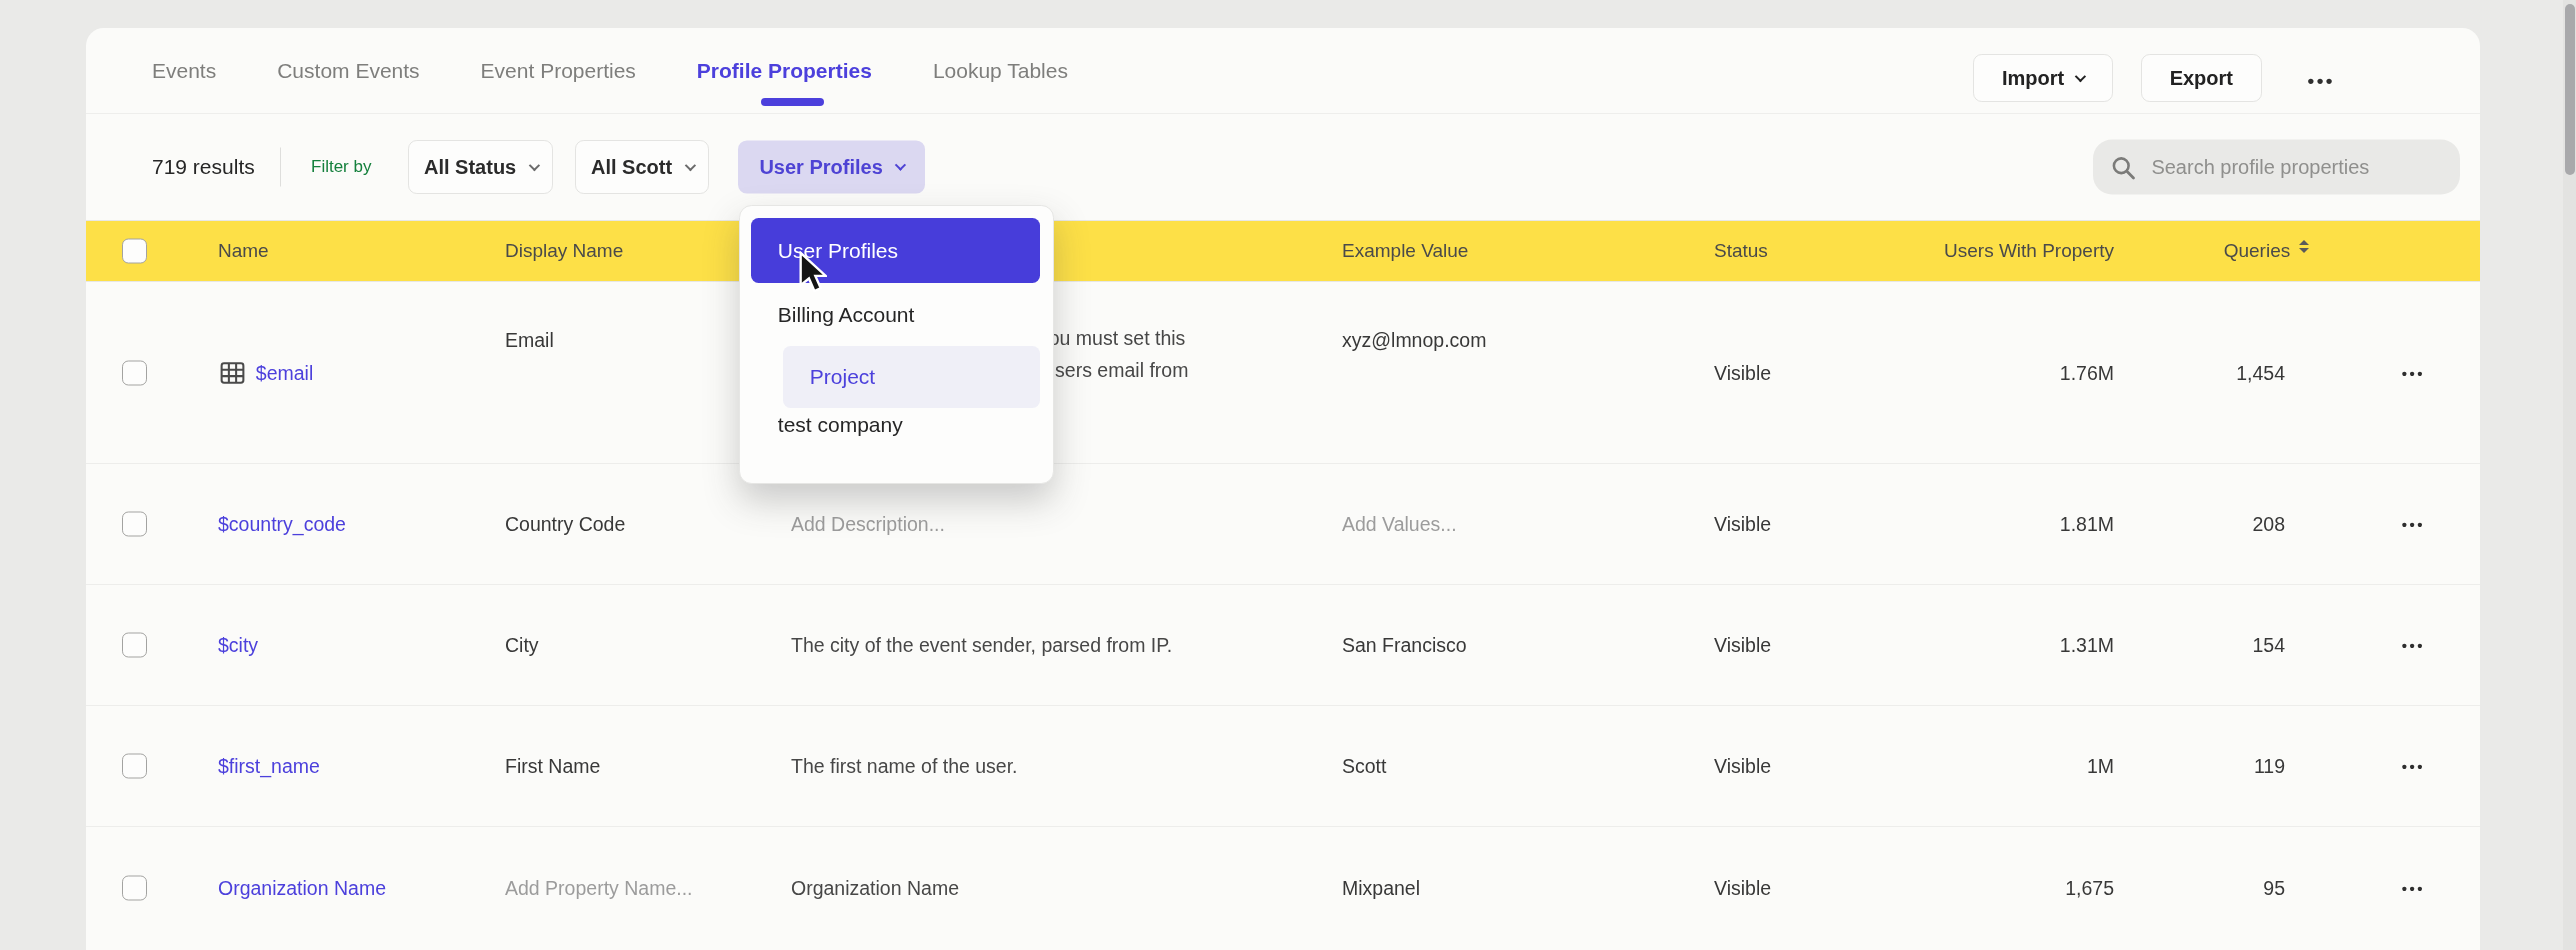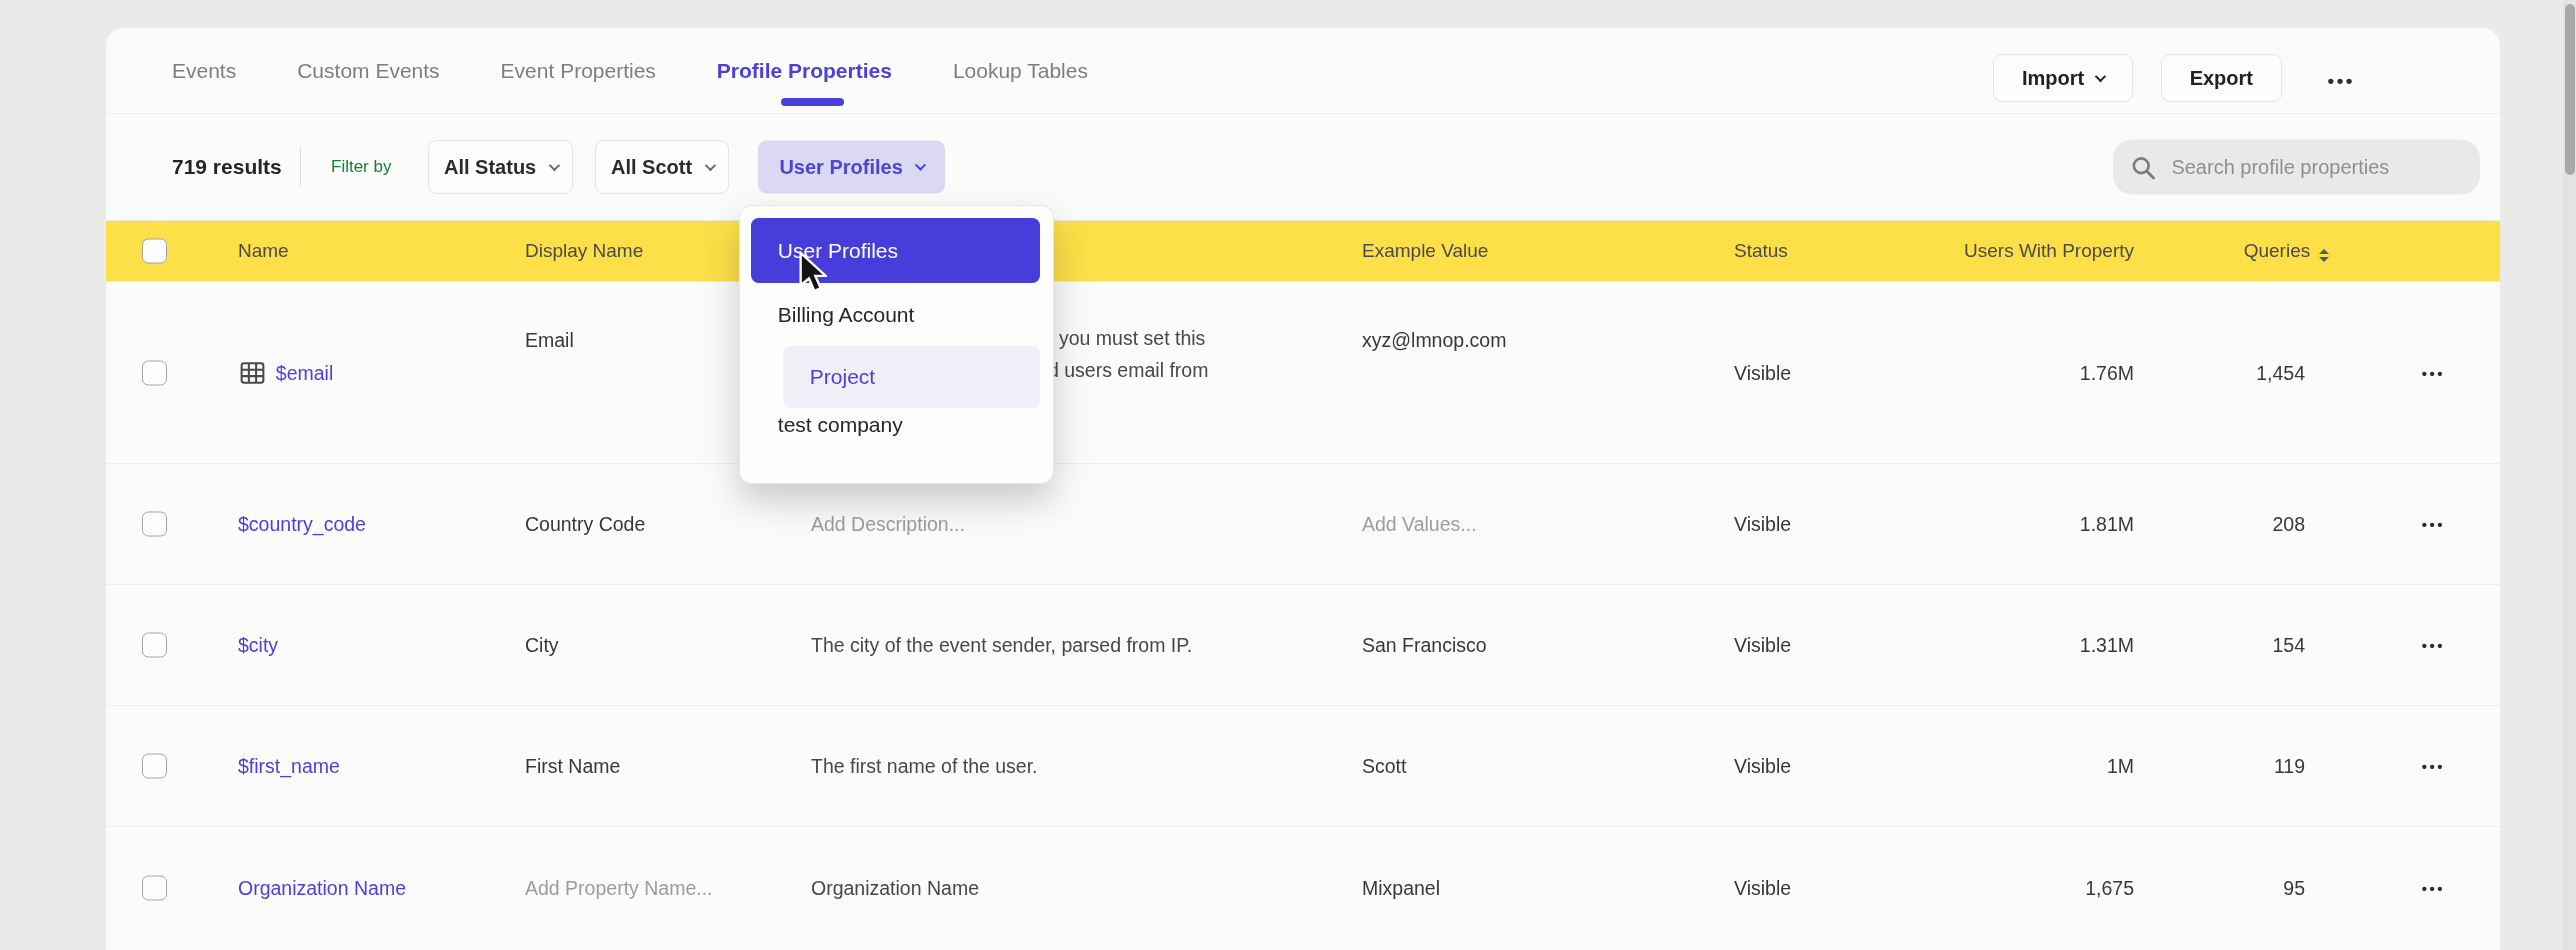--- a/index.html
+++ b/index.html
@@ -7,21 +7,21 @@
   body {
     font-family:"Liberation Sans", sans-serif;
     background:#eaeae8;
     position:relative;
     color:#333;
   }
 
   
   .card {
     position:absolute; left:86px; top:28px; width:2394px; height:922px;
-    background:#fbfbf9; border-radius:17.7px 17.7px 0 0;margin-left:20px;
+    background:#fbfbf9; border-radius:17.7px 17.7px 0 0;
   }
 
   
   .tabbar {
     position:relative; height:86px; border-bottom:1.3px solid #eeeeec;
     display:flex; align-items:center; padding-left:66px; gap:61px;
   }
   .tab { font-size:21px; color:#7e7e7c; cursor:pointer; white-space:nowrap; }
   .tab.active { color:#4c40dc; font-weight:700; }
   .tab-underline {
@@ -40,21 +40,21 @@
     transform:rotate(45deg) translateY(-1.9px);
   }
   .more-btn {
     border:none; background:none; font-size:19px; font-weight:700; color:#2f2f2f;
     letter-spacing:2.5px; cursor:pointer; position:absolute; right:145px; top:42px;
   }
 
   
   .filterbar { position:relative; height:106px; }
   .fb-item { position:absolute; top:50%; transform:translateY(-50%); white-space:nowrap; }
-  .results { left:66px; font-size:21px; font-weight:700; color:#262626; }
+  .results { left:66px; font-size:21px; font-weight:400; color:#262626; }
   .vdivider { left:194px; width:1.3px; height:39px; background:#dededc; }
   .filterby { left:225px; font-size:17px; color:#15803d; }
   .filter-btn {
     height:54px; padding:0 15px; background:#fdfdfc; border:1.3px solid #e4e4e2;
     border-radius:8.8px; font-size:20px; font-weight:600; color:#2b2b2b;
     display:flex; align-items:center; gap:12.6px; cursor:pointer;
   }
   .fb-status { left:322px; }
   .fb-types  { left:489px; }
   .fb-chip {
@@ -106,21 +106,21 @@
   .dots {
     border:none; background:none; font-size:15px; font-weight:700; color:#2f2f2f;
     letter-spacing:2.5px; cursor:pointer;
   }
   .sort { display:inline-flex; flex-direction:column; gap:3.2px; margin-left:8.8px;
           vertical-align:middle; }
   .sort i { display:block; width:0; height:0;
             border-left:5px solid transparent; border-right:5px solid transparent; }
   .sort .up   { border-bottom:5.7px solid #5a5a5a; }
   .sort .down { border-top:5.7px solid #5a5a5a; }
-  .th-queries { display:flex; align-items:flex-end; cursor:pointer; }
+  .th-queries { display:flex; align-items:flex-start; cursor:pointer; }
 
   
   .frag1 { left:953px; top:56px; }
   .frag2 { left:942px; top:88px; }
 
   
   .menu {
     position:absolute; left:739px; top:205px; width:315px; height:279px;
     background:#fdfdfc; border:0.6px solid #e6e6e4; border-radius:12.6px;
     box-shadow:0 16.4px 35px rgba(60,60,60,0.25); z-index:10;

